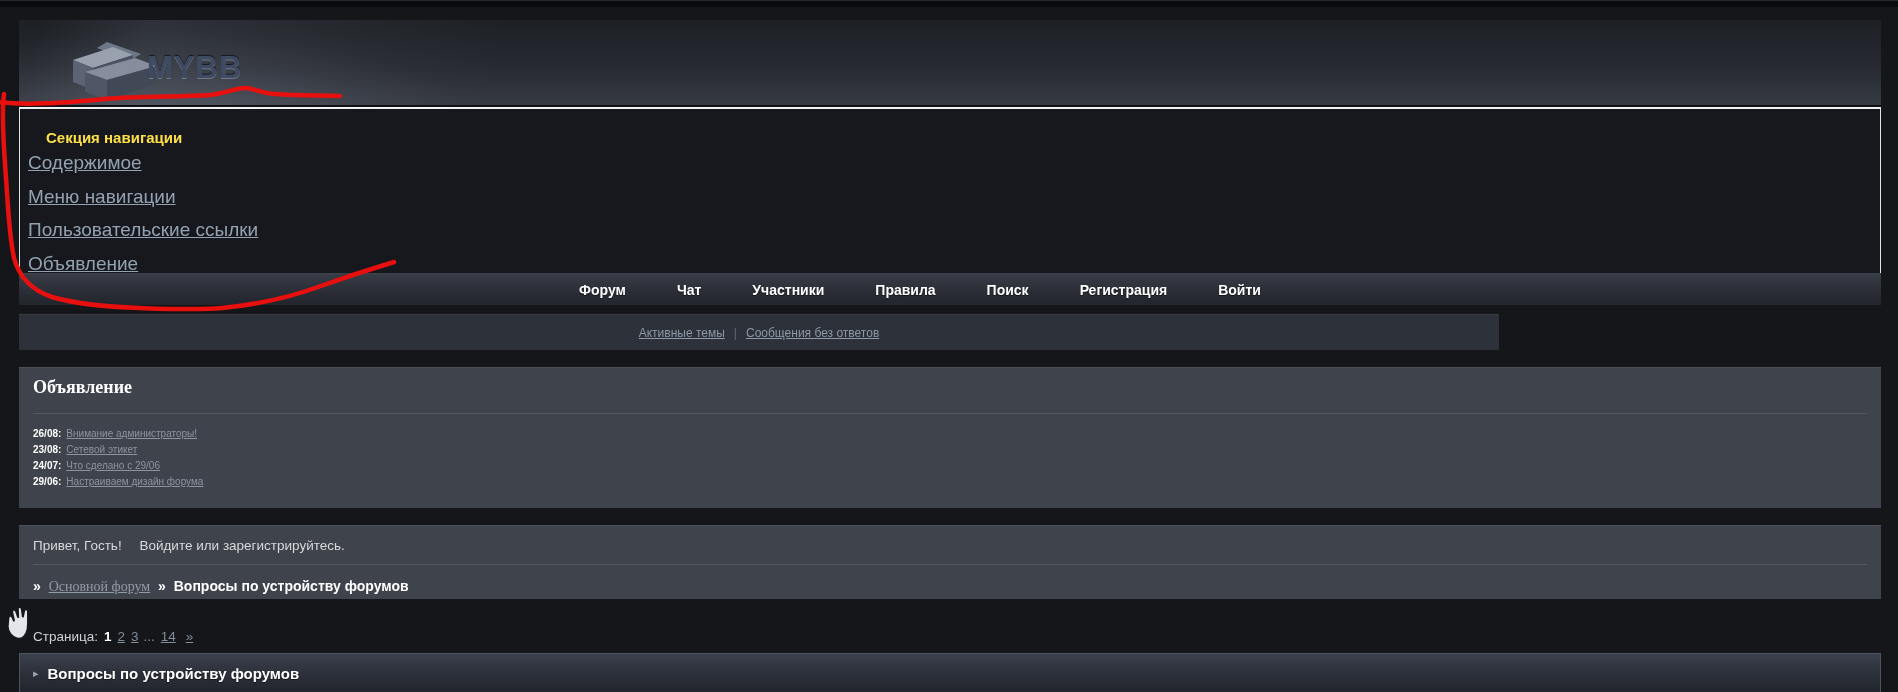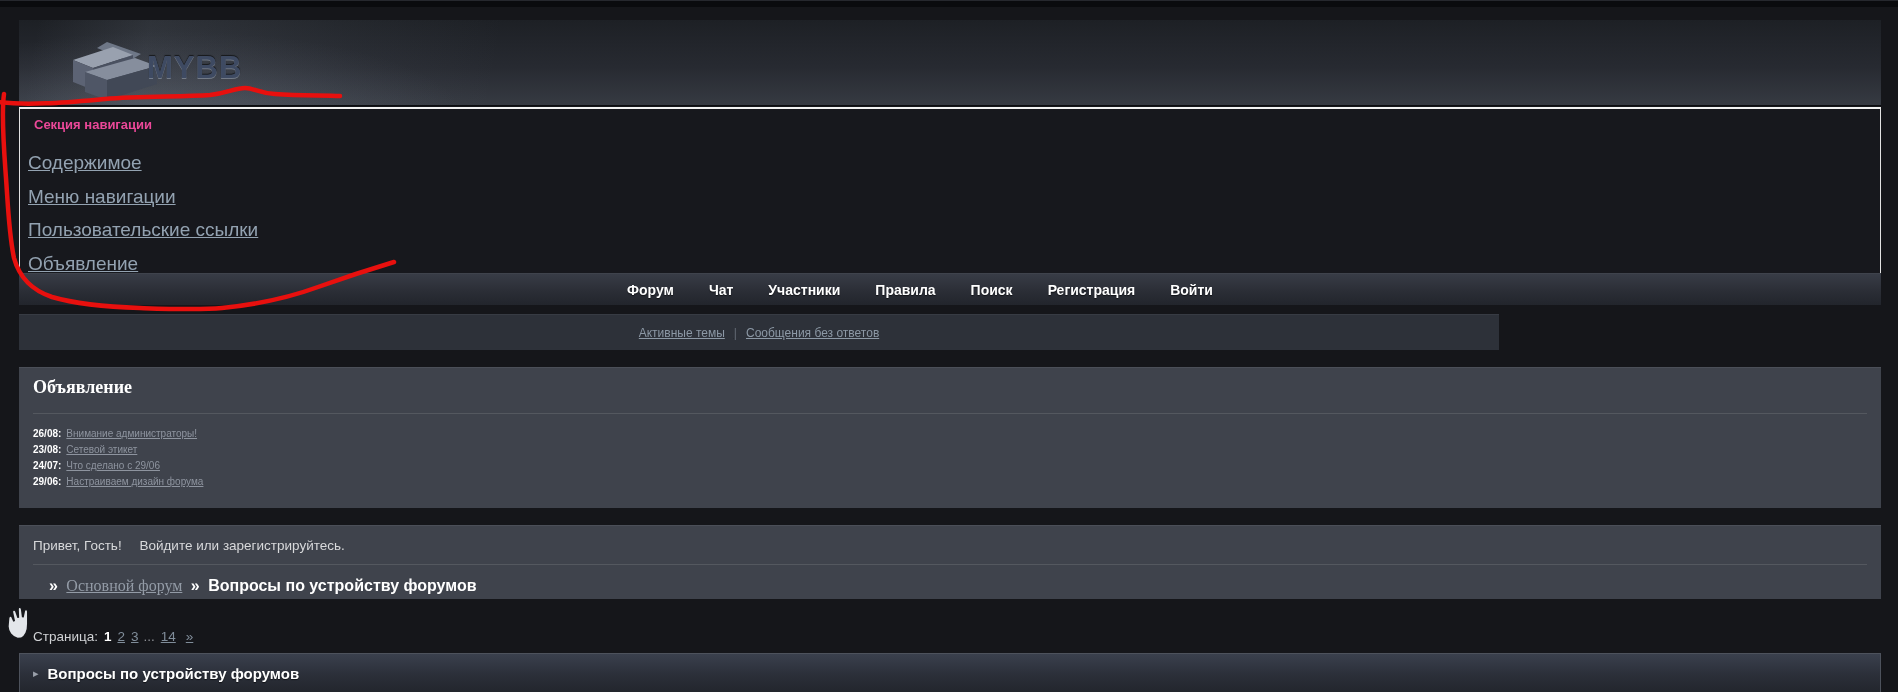--- a/index.html
+++ b/index.html
@@ -29,37 +29,37 @@
     color:#3e4a62;text-shadow:0 1px 0 rgba(165,175,192,0.5), 0 -1px 1px rgba(0,0,0,0.6);
   }
 
   
   .nav-dropdown{
     position:absolute;left:0;top:107px;width:1862px;height:166px;
     background:#17181d;box-sizing:border-box;
     border-top:2px solid #f2f2f2;border-left:1px solid #e2e2e2;border-right:1px solid #e2e2e2;
   }
   .nav-dropdown h2{
-    position:absolute;left:14px;top:8px;margin:0;
-    font-size:13px;color:#ec4899;font-weight:bold;
+    position:absolute;left:14px;top:8px;margin:12px;
+    font-size:15px;color:#fde047;font-weight:bold;
   }
   .dd-link{
     position:absolute;left:8px;font-size:19px;color:#93a2b1;text-decoration:underline;cursor:pointer;
   }
   .dd-0{top:43px}.dd-1{top:77px}.dd-2{top:110px}.dd-3{top:144px}
 
   
   .navbar{
     position:absolute;left:0;top:273px;width:1862px;height:32px;
     background:linear-gradient(180deg,#383c46 0%,#2b2e36 55%,#22252c 100%);
     border-top:1px solid #3f434c;box-sizing:border-box;
     display:flex;justify-content:center;align-items:center;gap:33px;
     transform:none;
   }
-  .navbar-inner{display:flex;gap:35px;transform:translateX(-30px);}
+  .navbar-inner{display:flex;gap:51px;transform:translateX(-30px);}
   .nav-item{font-size:14px;font-weight:bold;color:#ffffff;cursor:pointer;text-shadow:0 1px 1px rgba(0,0,0,.6);}
 
   
   .subnav{
     position:absolute;left:0;top:314px;width:1480px;height:36px;
     background:#2d3139;border-top:1px solid #373b43;box-sizing:border-box;
     display:flex;justify-content:center;align-items:center;gap:9px;
     font-size:12px;
     text-decoration:underline;
   }
@@ -80,21 +80,21 @@
   .announce .divider{top:45px;}
   .ann-rows{position:absolute;left:14px;top:58px;font-size:10px;line-height:16px;}
   .ann-row b{color:#ffffff;margin-right:5px;}
   .ann-row a{color:#8e949f;text-decoration:underline;cursor:pointer;}
 
   
   .hello{top:525px;height:74px;}
   .hello-line{position:absolute;left:14px;top:12px;font-size:13.5px;color:#d8d9db;}
   .hello-line .action{margin-left:14px;}
   .hello .divider{top:38px;}
-  .crumbs{position:absolute;left:14px;top:50px;font-size:16px;line-height:20px;margin-left:16px;}
+  .crumbs{position:absolute;left:14px;top:50px;font-size:14px;line-height:20px;}
   .crumbs .arrow{font-weight:bold;color:#ffffff;}
   .crumbs a{
     font-family:"Liberation Serif", serif;color:#939ba6;text-decoration:underline;cursor:pointer;margin:0 4px;
   }
   .crumbs .current{font-weight:bold;color:#ffffff;margin-left:4px;}
 
   
   .pagerow{position:absolute;left:14px;top:629px;font-size:13.5px;color:#d0d2d5;text-align:right;}
   .pagerow .cur{font-weight:bold;color:#ffffff;margin-left:6px;}
   .pagerow a{color:#808d9a;text-decoration:underline;cursor:pointer;margin-left:6px;}

